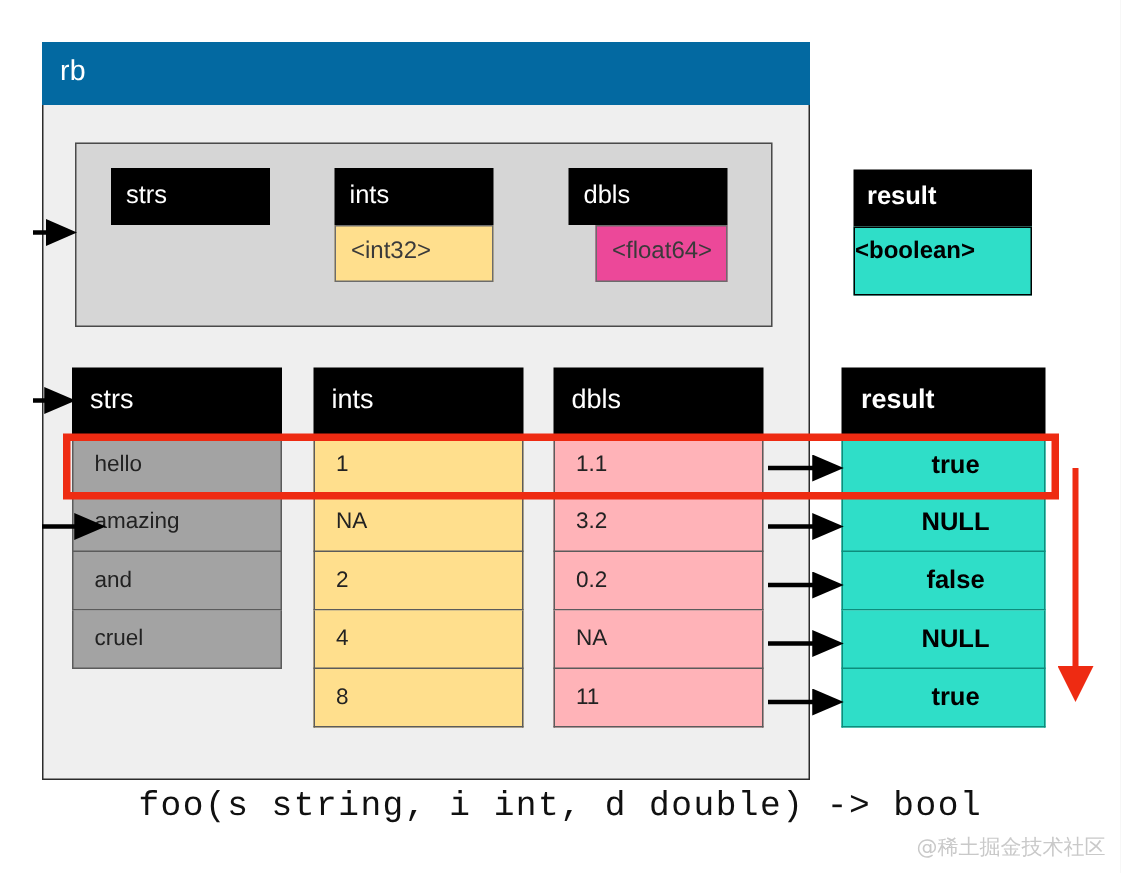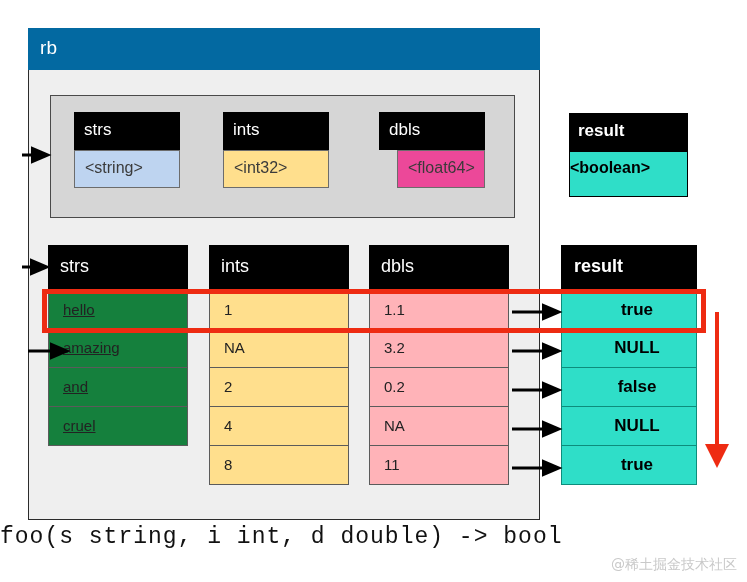--- a/index.html
+++ b/index.html
@@ -64,21 +64,21 @@
     box-sizing:border-box;padding:11px 0 0 12px;
   }
   .col .cell{
     height:39px;box-sizing:border-box;border:1px solid #5b5b5b;
     border-top:none;font-size:15px;color:#222;padding:10px 0 0 14px;
   }
   .col .cell.first{border-top:1px solid #5b5b5b;}
   .c-strs{left:48px;top:245px;}
   .c-ints{left:209px;top:245px;}
   .c-dbls{left:369px;top:245px;}
-  .v-str{background:#15803d;text-decoration:underline;}
+  .v-str{background:#a3a3a3;}
   .v-int{background:#ffdf8d;}
   .v-dbl{background:#ffb3b8;}
 
   .c-result{left:561px;top:245px;width:136px;}
   .c-result .chead{font-weight:bold;padding-left:13px;}
   .c-result .cell{
     background:#2fdec8;border:1px solid #0d8d7c;border-top:none;
     text-align:center;font-weight:bold;font-size:17px;color:#000;
     padding:9px 0 0 16px;
   }
@@ -88,21 +88,21 @@
   .arrow{position:absolute;}
 
   
   .hl-rect{
     position:absolute;left:42px;top:289px;width:664px;height:44px;
     border:5px solid #ee2b12;box-sizing:border-box;
   }
 
   
   .caption{
-    position:absolute;left:0;top:524px;width:747px;text-align:left;
+    position:absolute;left:0;top:524px;width:747px;text-align:center;
     font-family:"Liberation Mono", monospace;font-size:23px;color:#111;
     letter-spacing:1px;
   }
   .watermark{
     position:absolute;right:10px;top:556px;
     font-family:"DejaVu Sans", sans-serif;font-size:14px;color:#c9c9c9;
   }
 </style>
 </head>
 <body>
@@ -111,21 +111,20 @@
 
   <div class="rb-box"></div>
   <div class="rb-title">
     <span>rb</span>
   </div>
 
   <div class="schema-strip"></div>
 
   <div class="field f-strs">
     <div class="fname">strs</div>
-    <div class="ftype t-str">&lt;string&gt;</div>
   </div>
   <div class="field f-ints">
     <div class="fname">ints</div>
     <div class="ftype t-int">&lt;int32&gt;</div>
   </div>
   <div class="field f-dbls">
     <div class="fname">dbls</div>
     <div class="ftype t-dbl">&lt;float64&gt;</div>
   </div>
 

